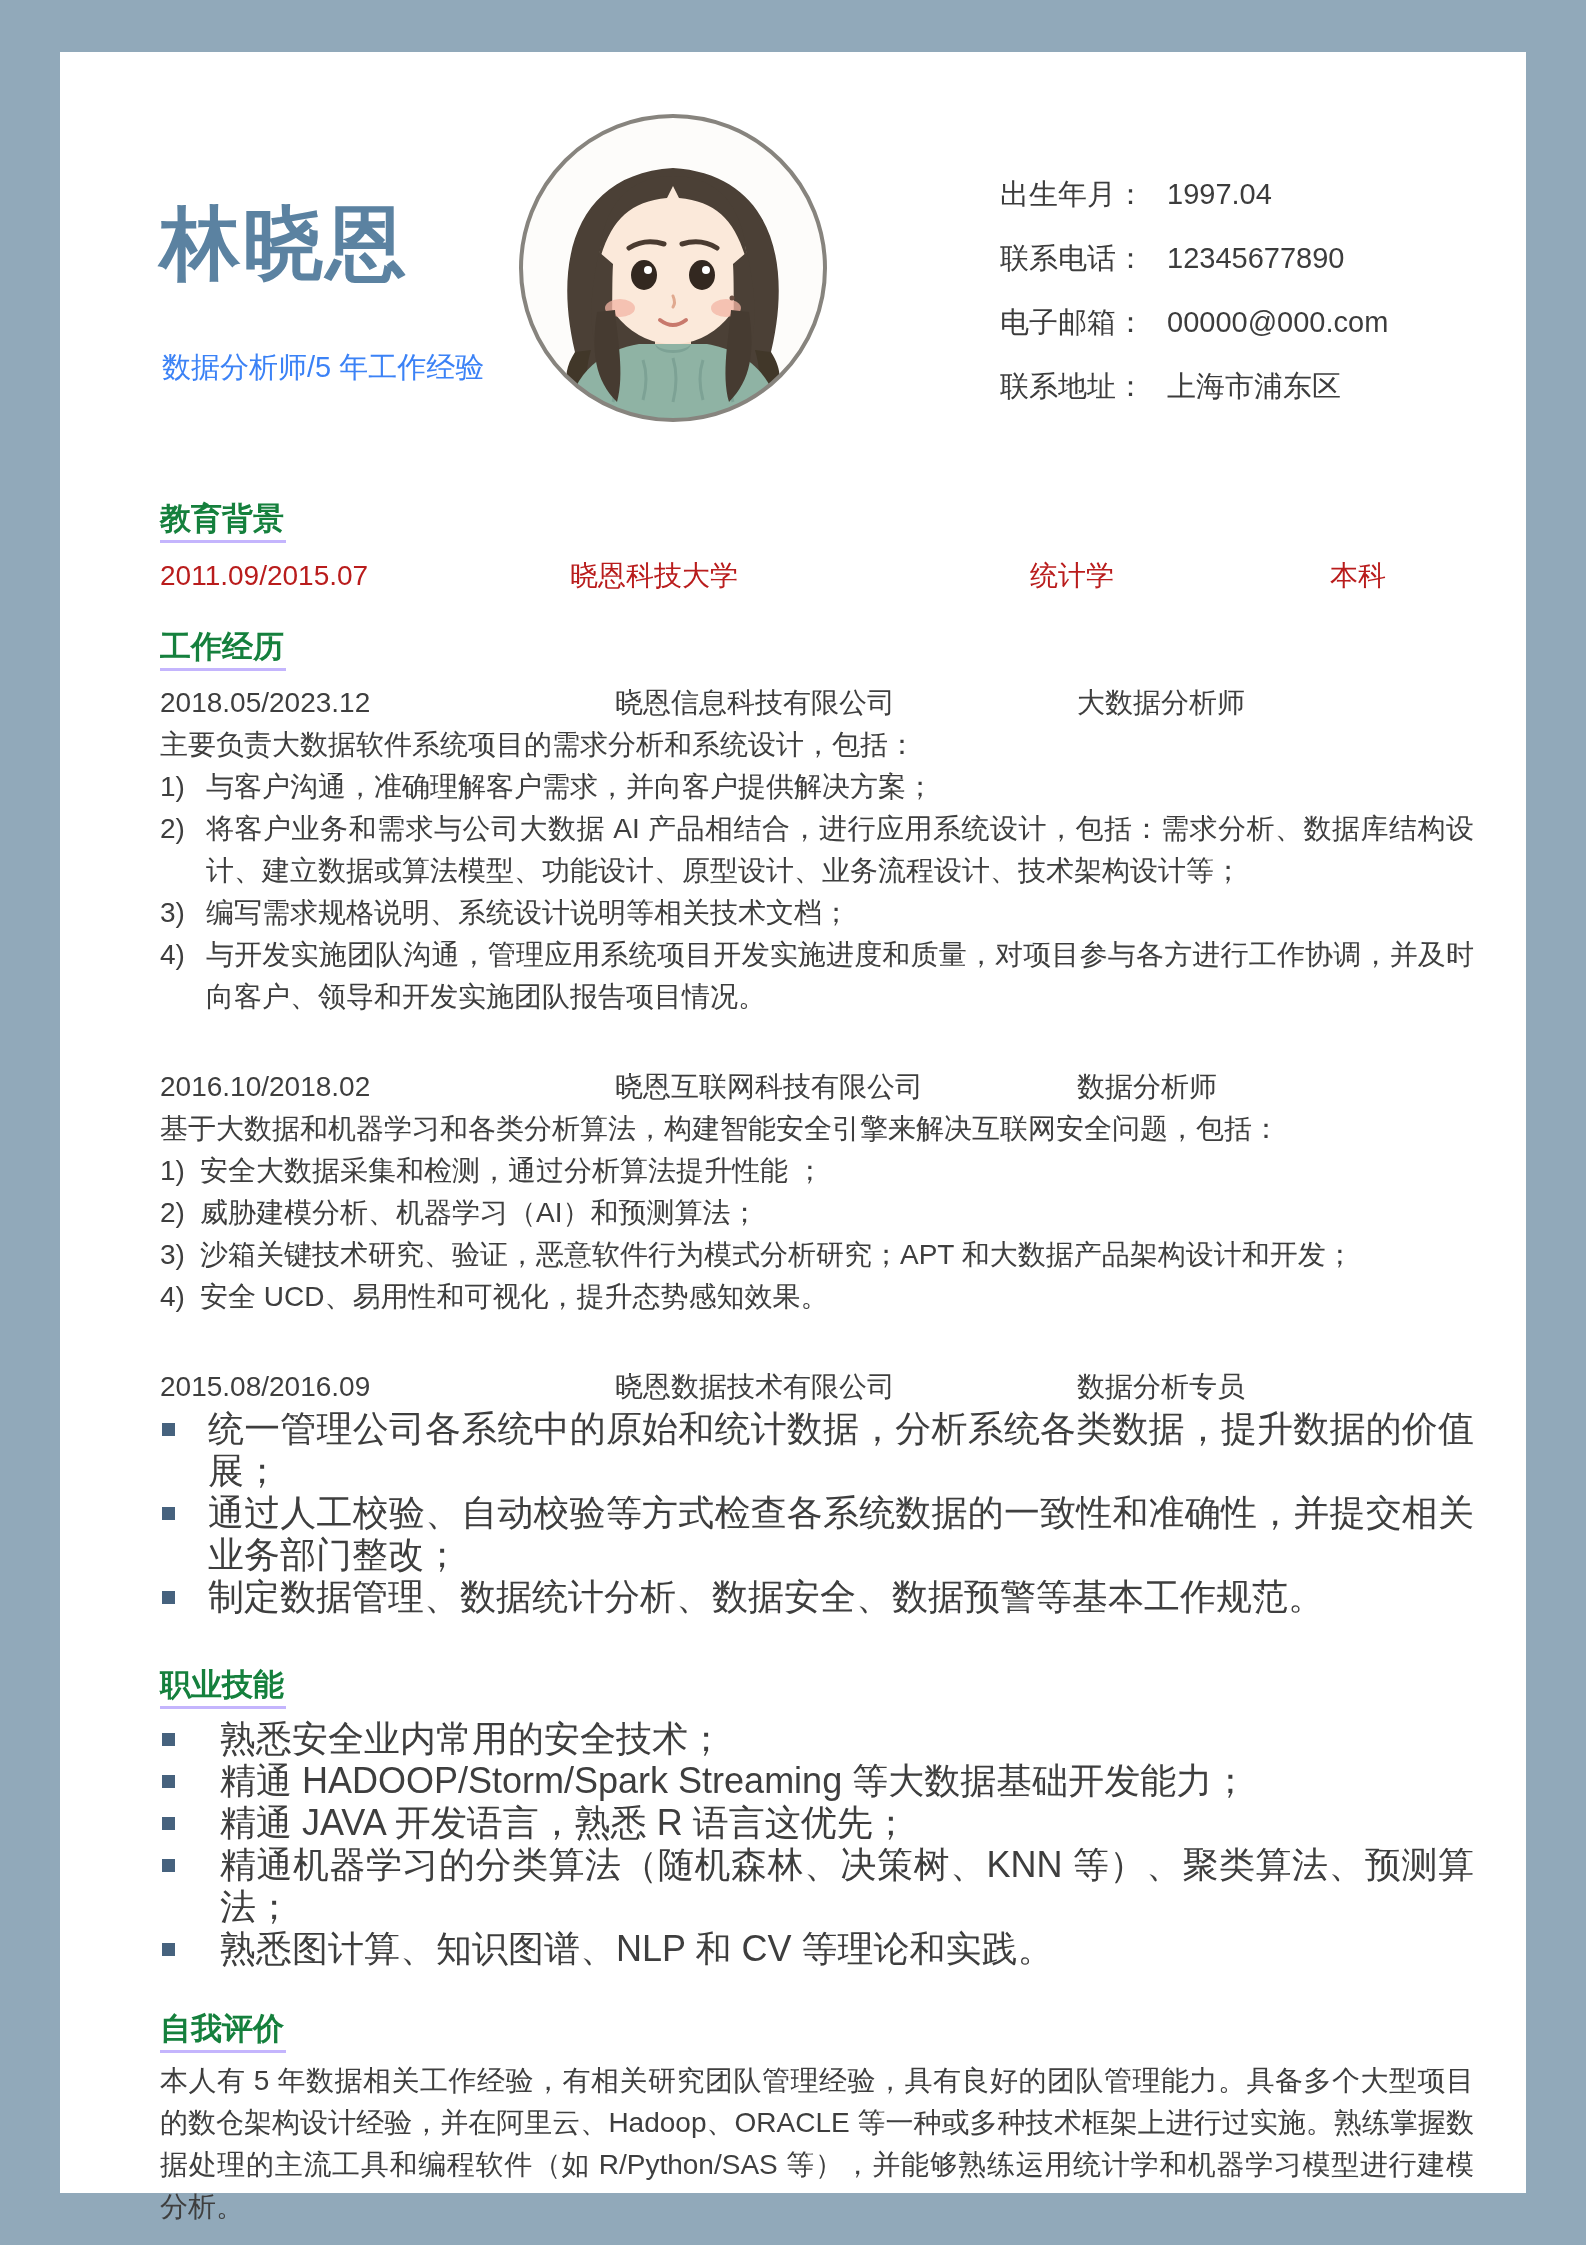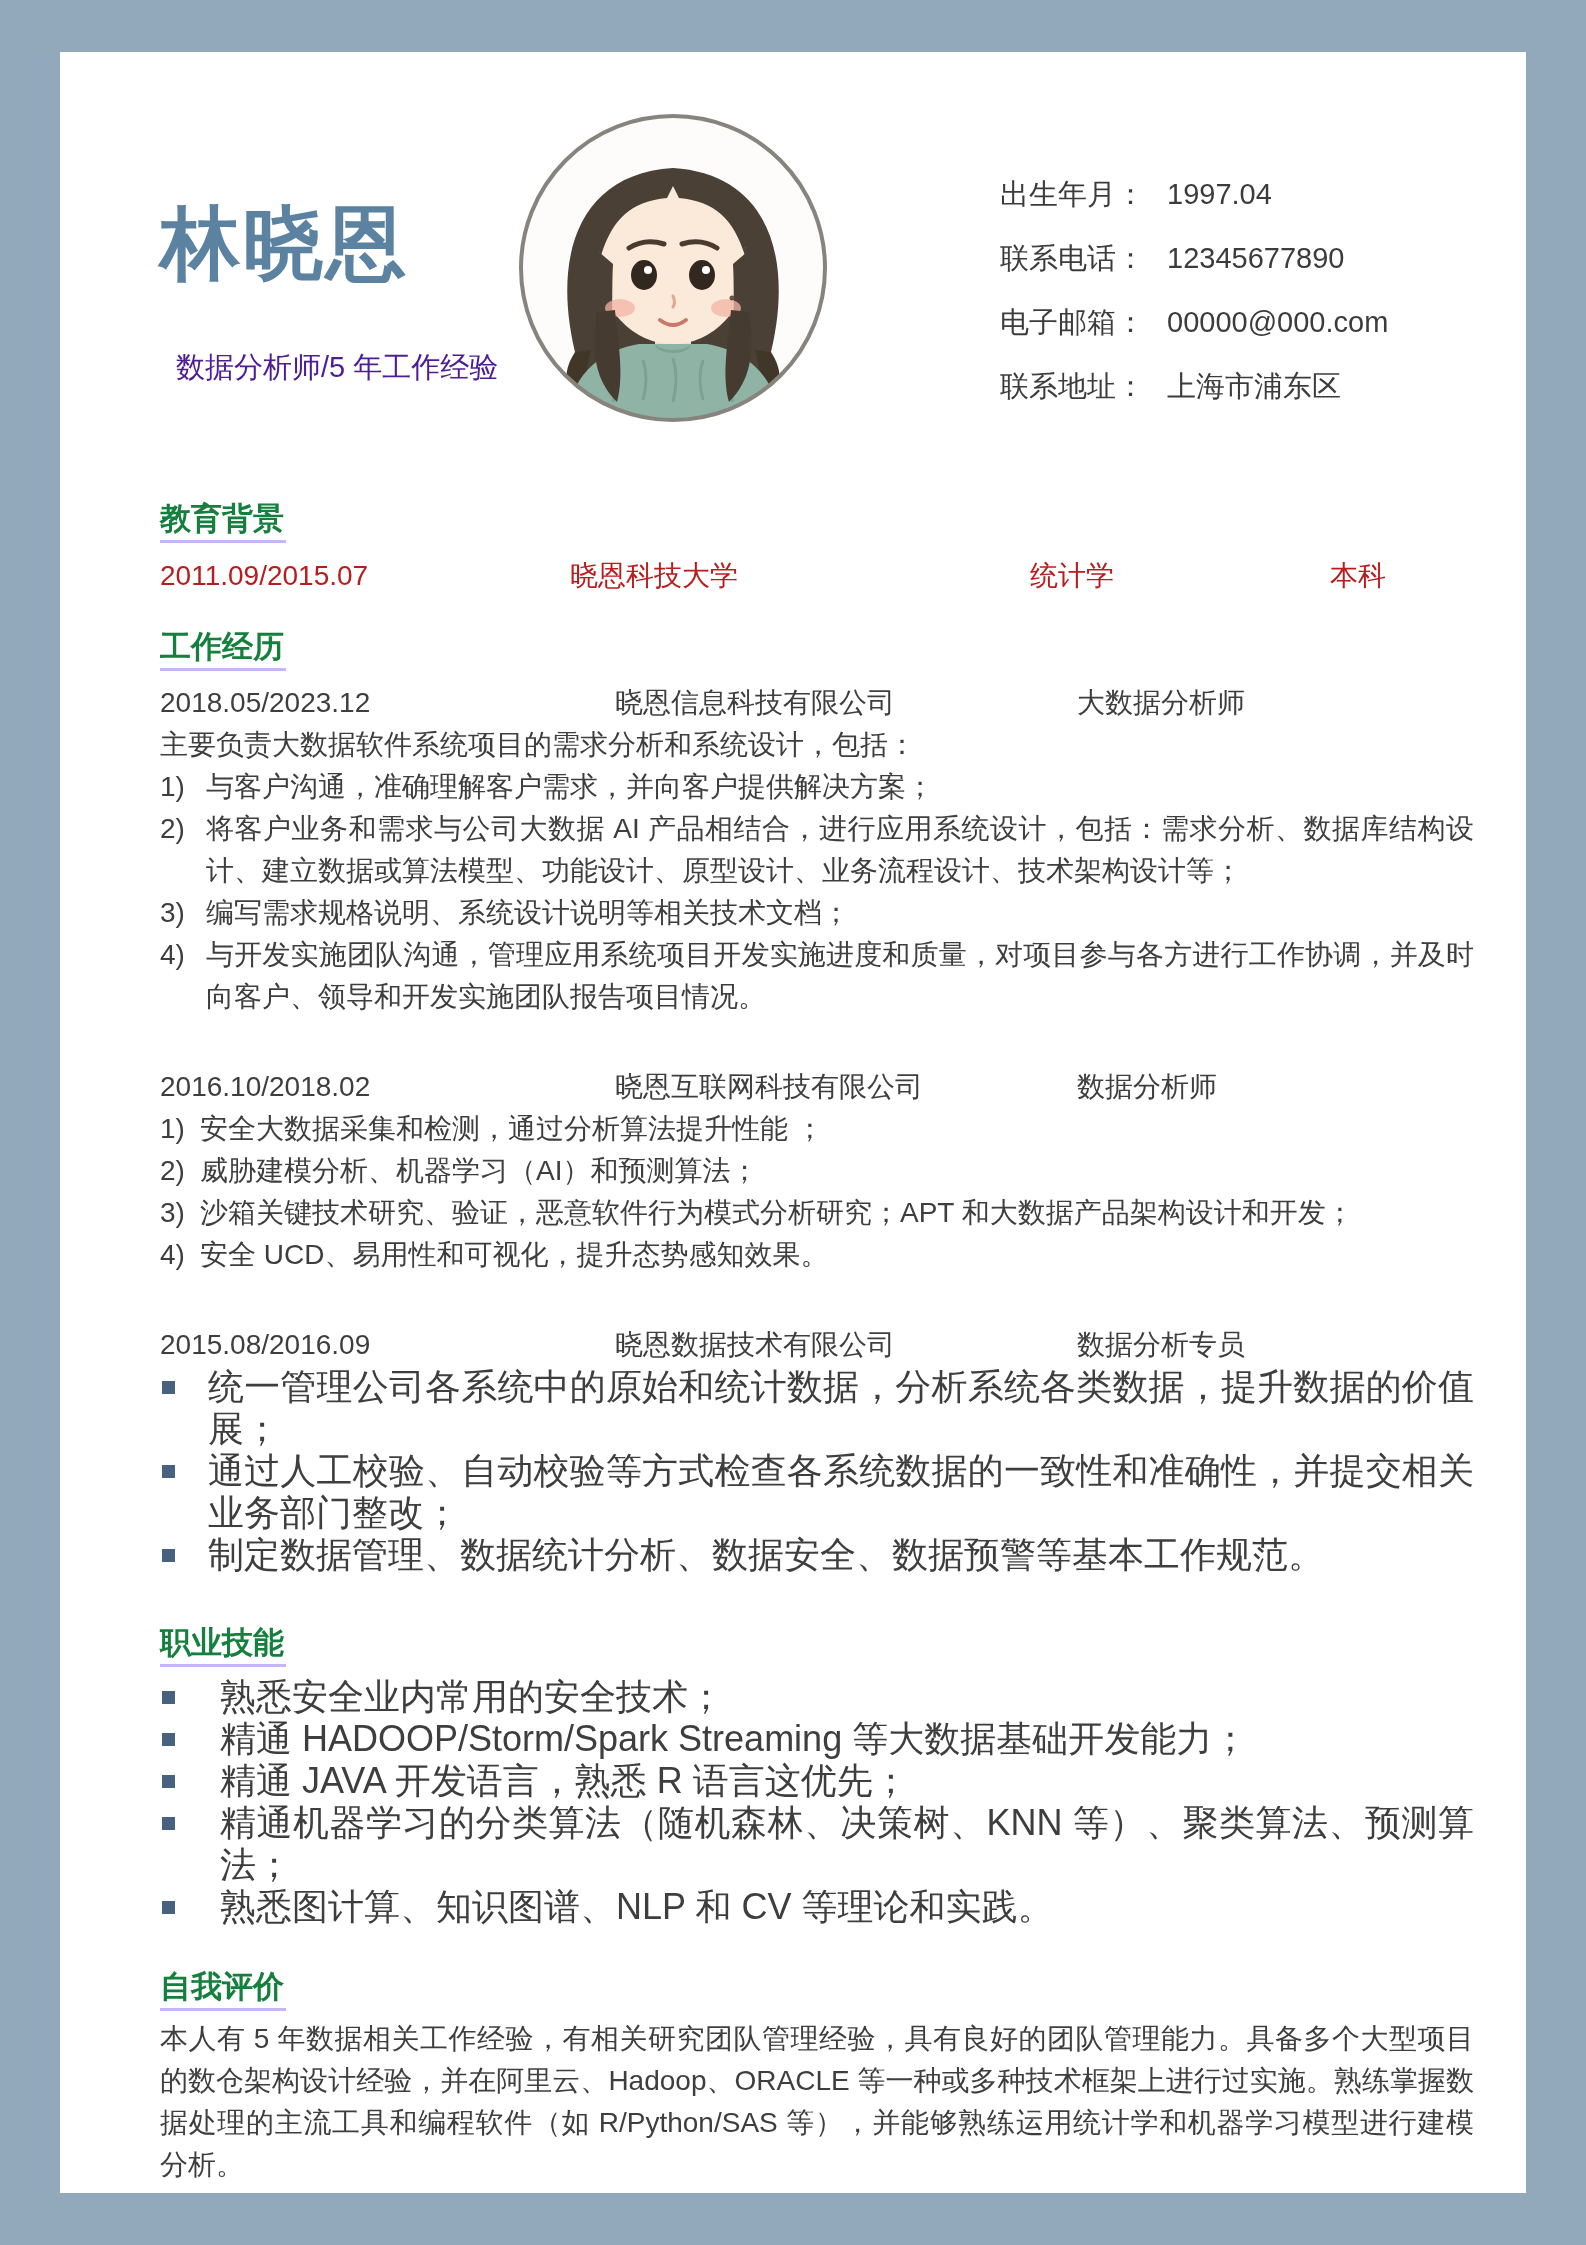--- a/index.html
+++ b/index.html
@@ -15,22 +15,22 @@
     box-sizing:border-box;
     padding:448px 52px 0 100px;
   }
   
   .name{
     position:absolute;left:100px;top:148px;
     font-size:80px;font-weight:bold;color:#5b82a1;
     letter-spacing:3px;line-height:1.1;
   }
   .subtitle{
-    position:absolute;left:116px;top:296px;
-    font-size:29px;color:#4c1d95;
+    position:absolute;left:102px;top:296px;
+    font-size:29px;color:#3b82f6;
   }
   .avatar{
     position:absolute;left:457px;top:60px;width:312px;height:312px;
   }
   .contact{
     position:absolute;left:925px;top:122px;margin-left:15px;
   }
   .contact-row{
     display:flex;align-items:baseline;
     font-size:29px;color:#3c3c3c;
@@ -194,20 +194,21 @@
       </div>
     </div>
 
     
     <div class="job">
       <div class="job-head">
         <span>2016.10/2018.02</span>
         <span>晓恩互联网科技有限公司</span>
         <span>数据分析师</span>
       </div>
+      <div class="job-summary">基于大数据和机器学习和各类分析算法，构建智能安全引擎来解决互联网安全问题，包括：</div>
       <div class="num-item tight">
         <span class="num">1)</span>
         <span class="txt">安全大数据采集和检测，通过分析算法提升性能 ；</span>
       </div>
       <div class="num-item tight">
         <span class="num">2)</span>
         <span class="txt">威胁建模分析、机器学习（AI）和预测算法；</span>
       </div>
       <div class="num-item tight">
         <span class="num">3)</span>

